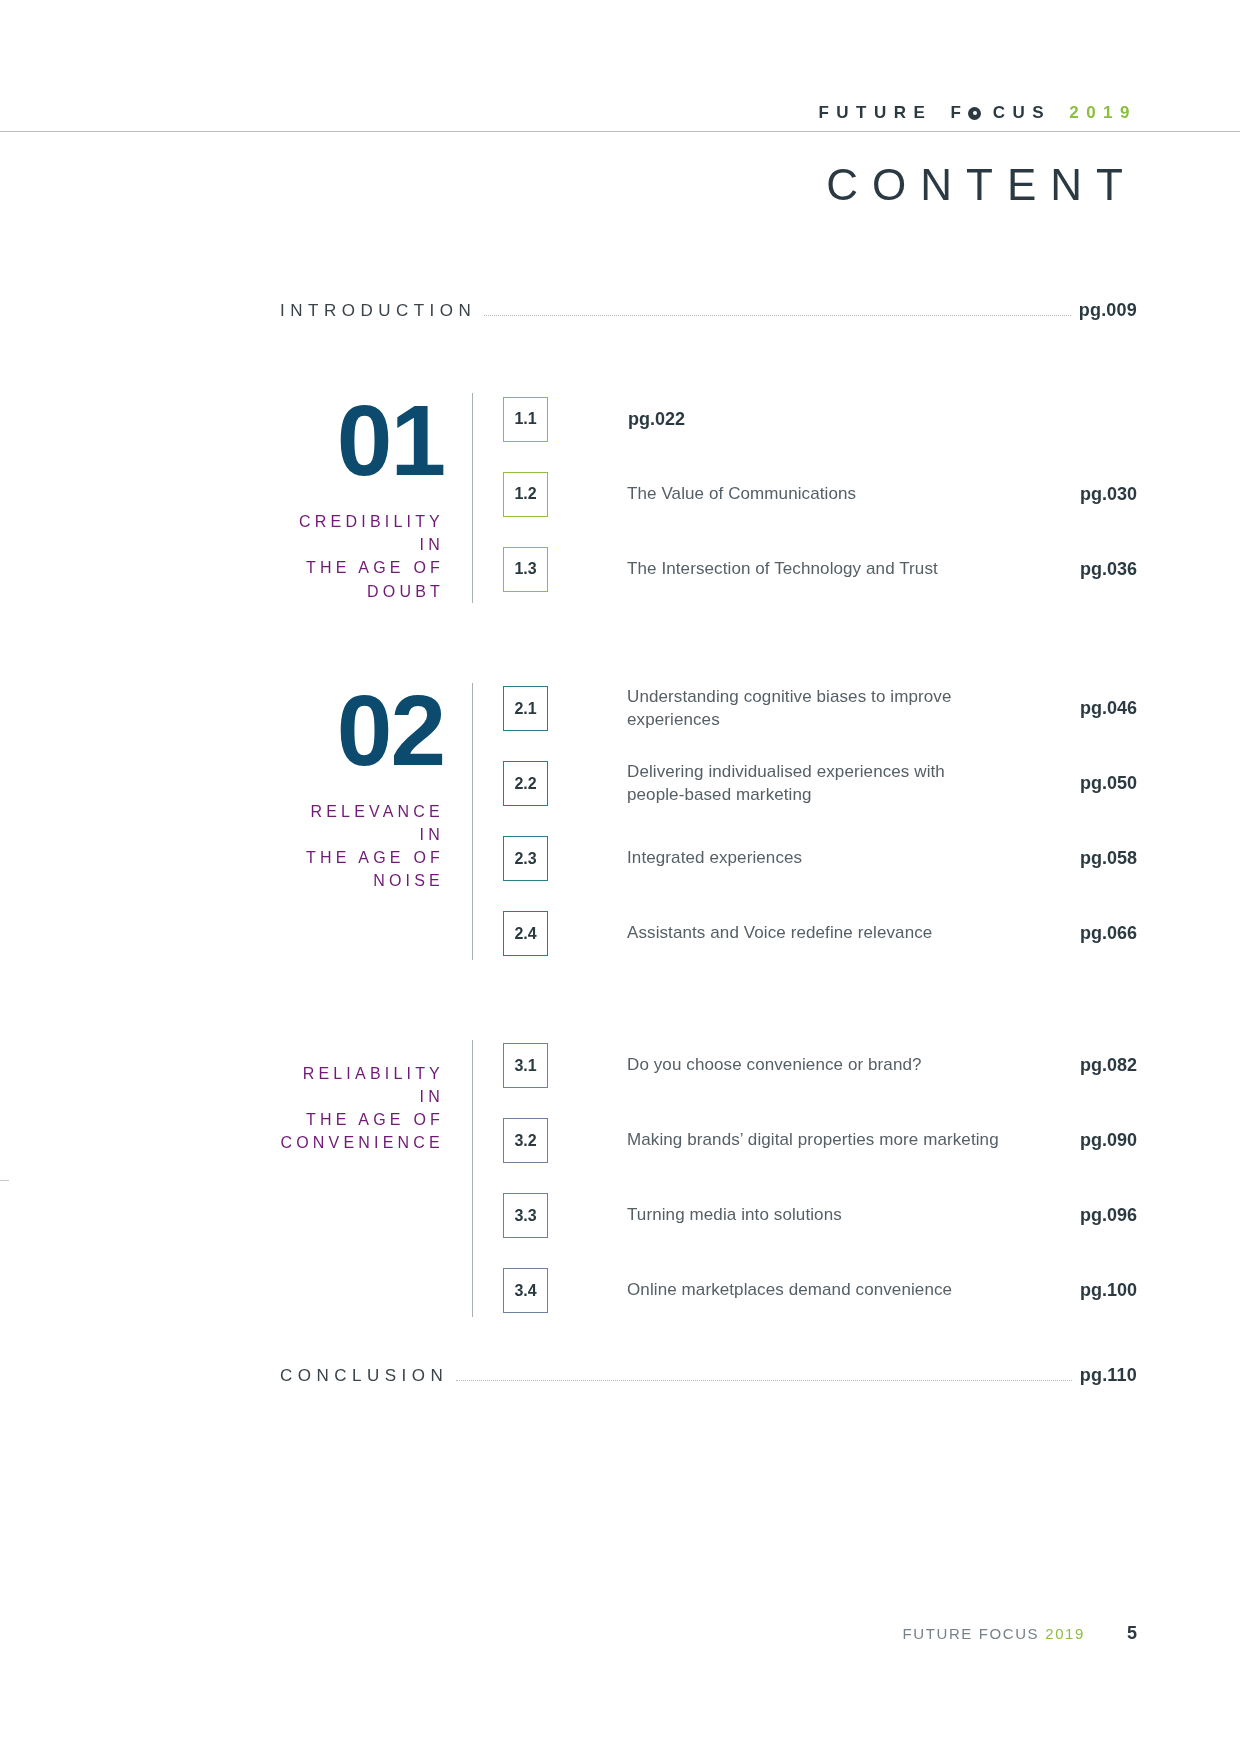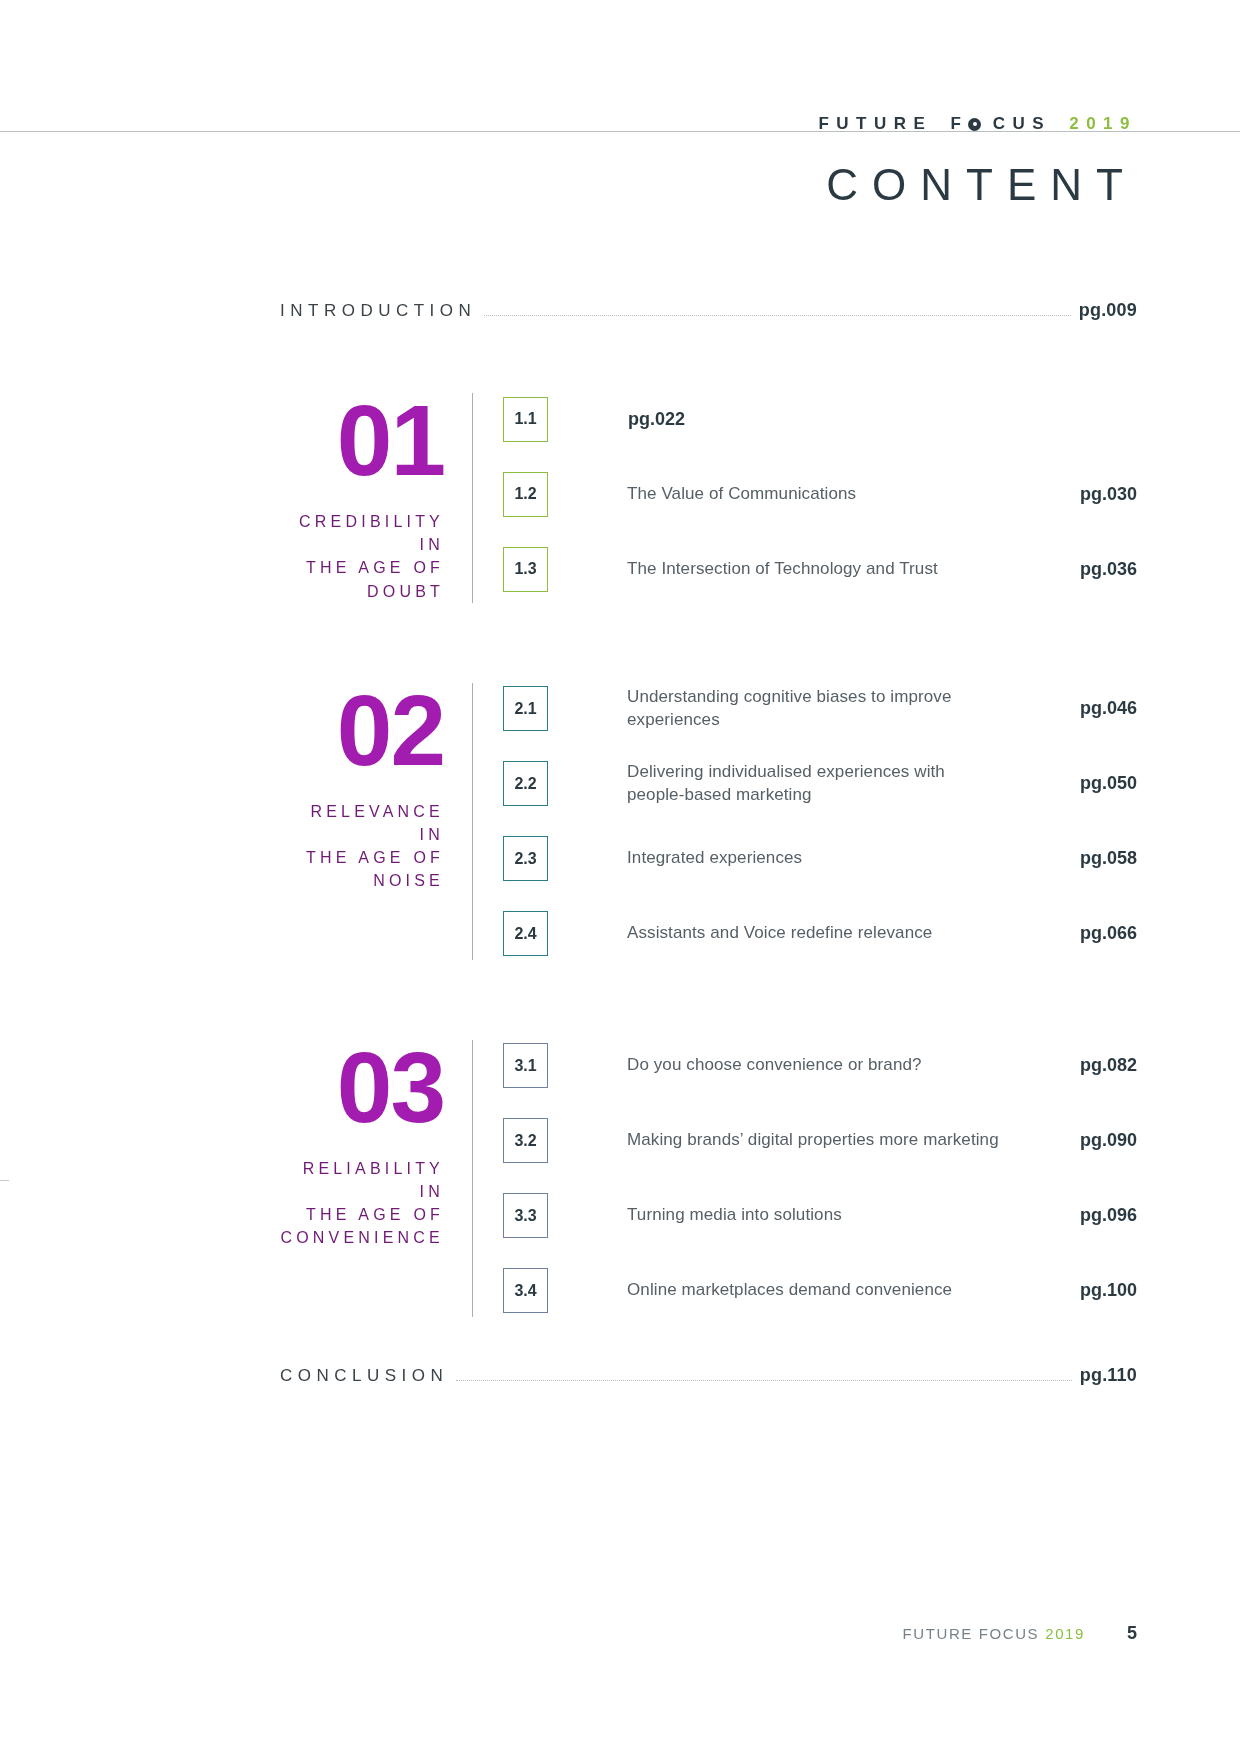--- a/index.html
+++ b/index.html
@@ -15,21 +15,21 @@
     position: relative;
     width: 1240px;
     height: 1754px;
     background: #ffffff;
     overflow: hidden;
   }
 
   
   .top-header {
     position: absolute;
-    top: 104px;
+    top: 93px;
     left: 0;
     width: 1240px;
     height: 40px;
     display: flex;
     align-items: center;
     justify-content: flex-end;
     padding-right: 103px;
     box-sizing: border-box;
   }
   .brand-mark {
@@ -142,21 +142,21 @@
   .section-left {
     width: 192px;
     flex: 0 0 192px;
     text-align: right;
     padding-right: 28px;
     box-sizing: border-box;
   }
   .section-number {
     font-size: 100px;
     font-weight: bold;
-    color: #a21caf;
+    color: #0c4a6e;
     line-height: 0.95;
     letter-spacing: -2px;
     margin: 0;
   }
   .section-name {
     margin-top: 22px;
     font-size: 16px;
     font-weight: 300;
     letter-spacing: 4.2px;
     line-height: 1.45;
@@ -347,21 +347,20 @@
           <div class="sub-title">Assistants and Voice redefine relevance</div>
           <div class="sub-page">pg.066</div>
         </div>
       </div>
     </div>
 
     <div class="gap-sections"></div>
 
     <div class="section accent-blue">
       <div class="section-left">
-        <div class="section-number">03</div>
         <div class="section-name">RELIABILITY IN
 THE AGE OF
 CONVENIENCE</div>
       </div>
       <div class="section-divider"></div>
       <div class="section-right">
         <div class="sub-row">
           <div class="sub-box">3.1</div>
           <div class="sub-title">Do you choose convenience or brand?</div>
           <div class="sub-page">pg.082</div>

